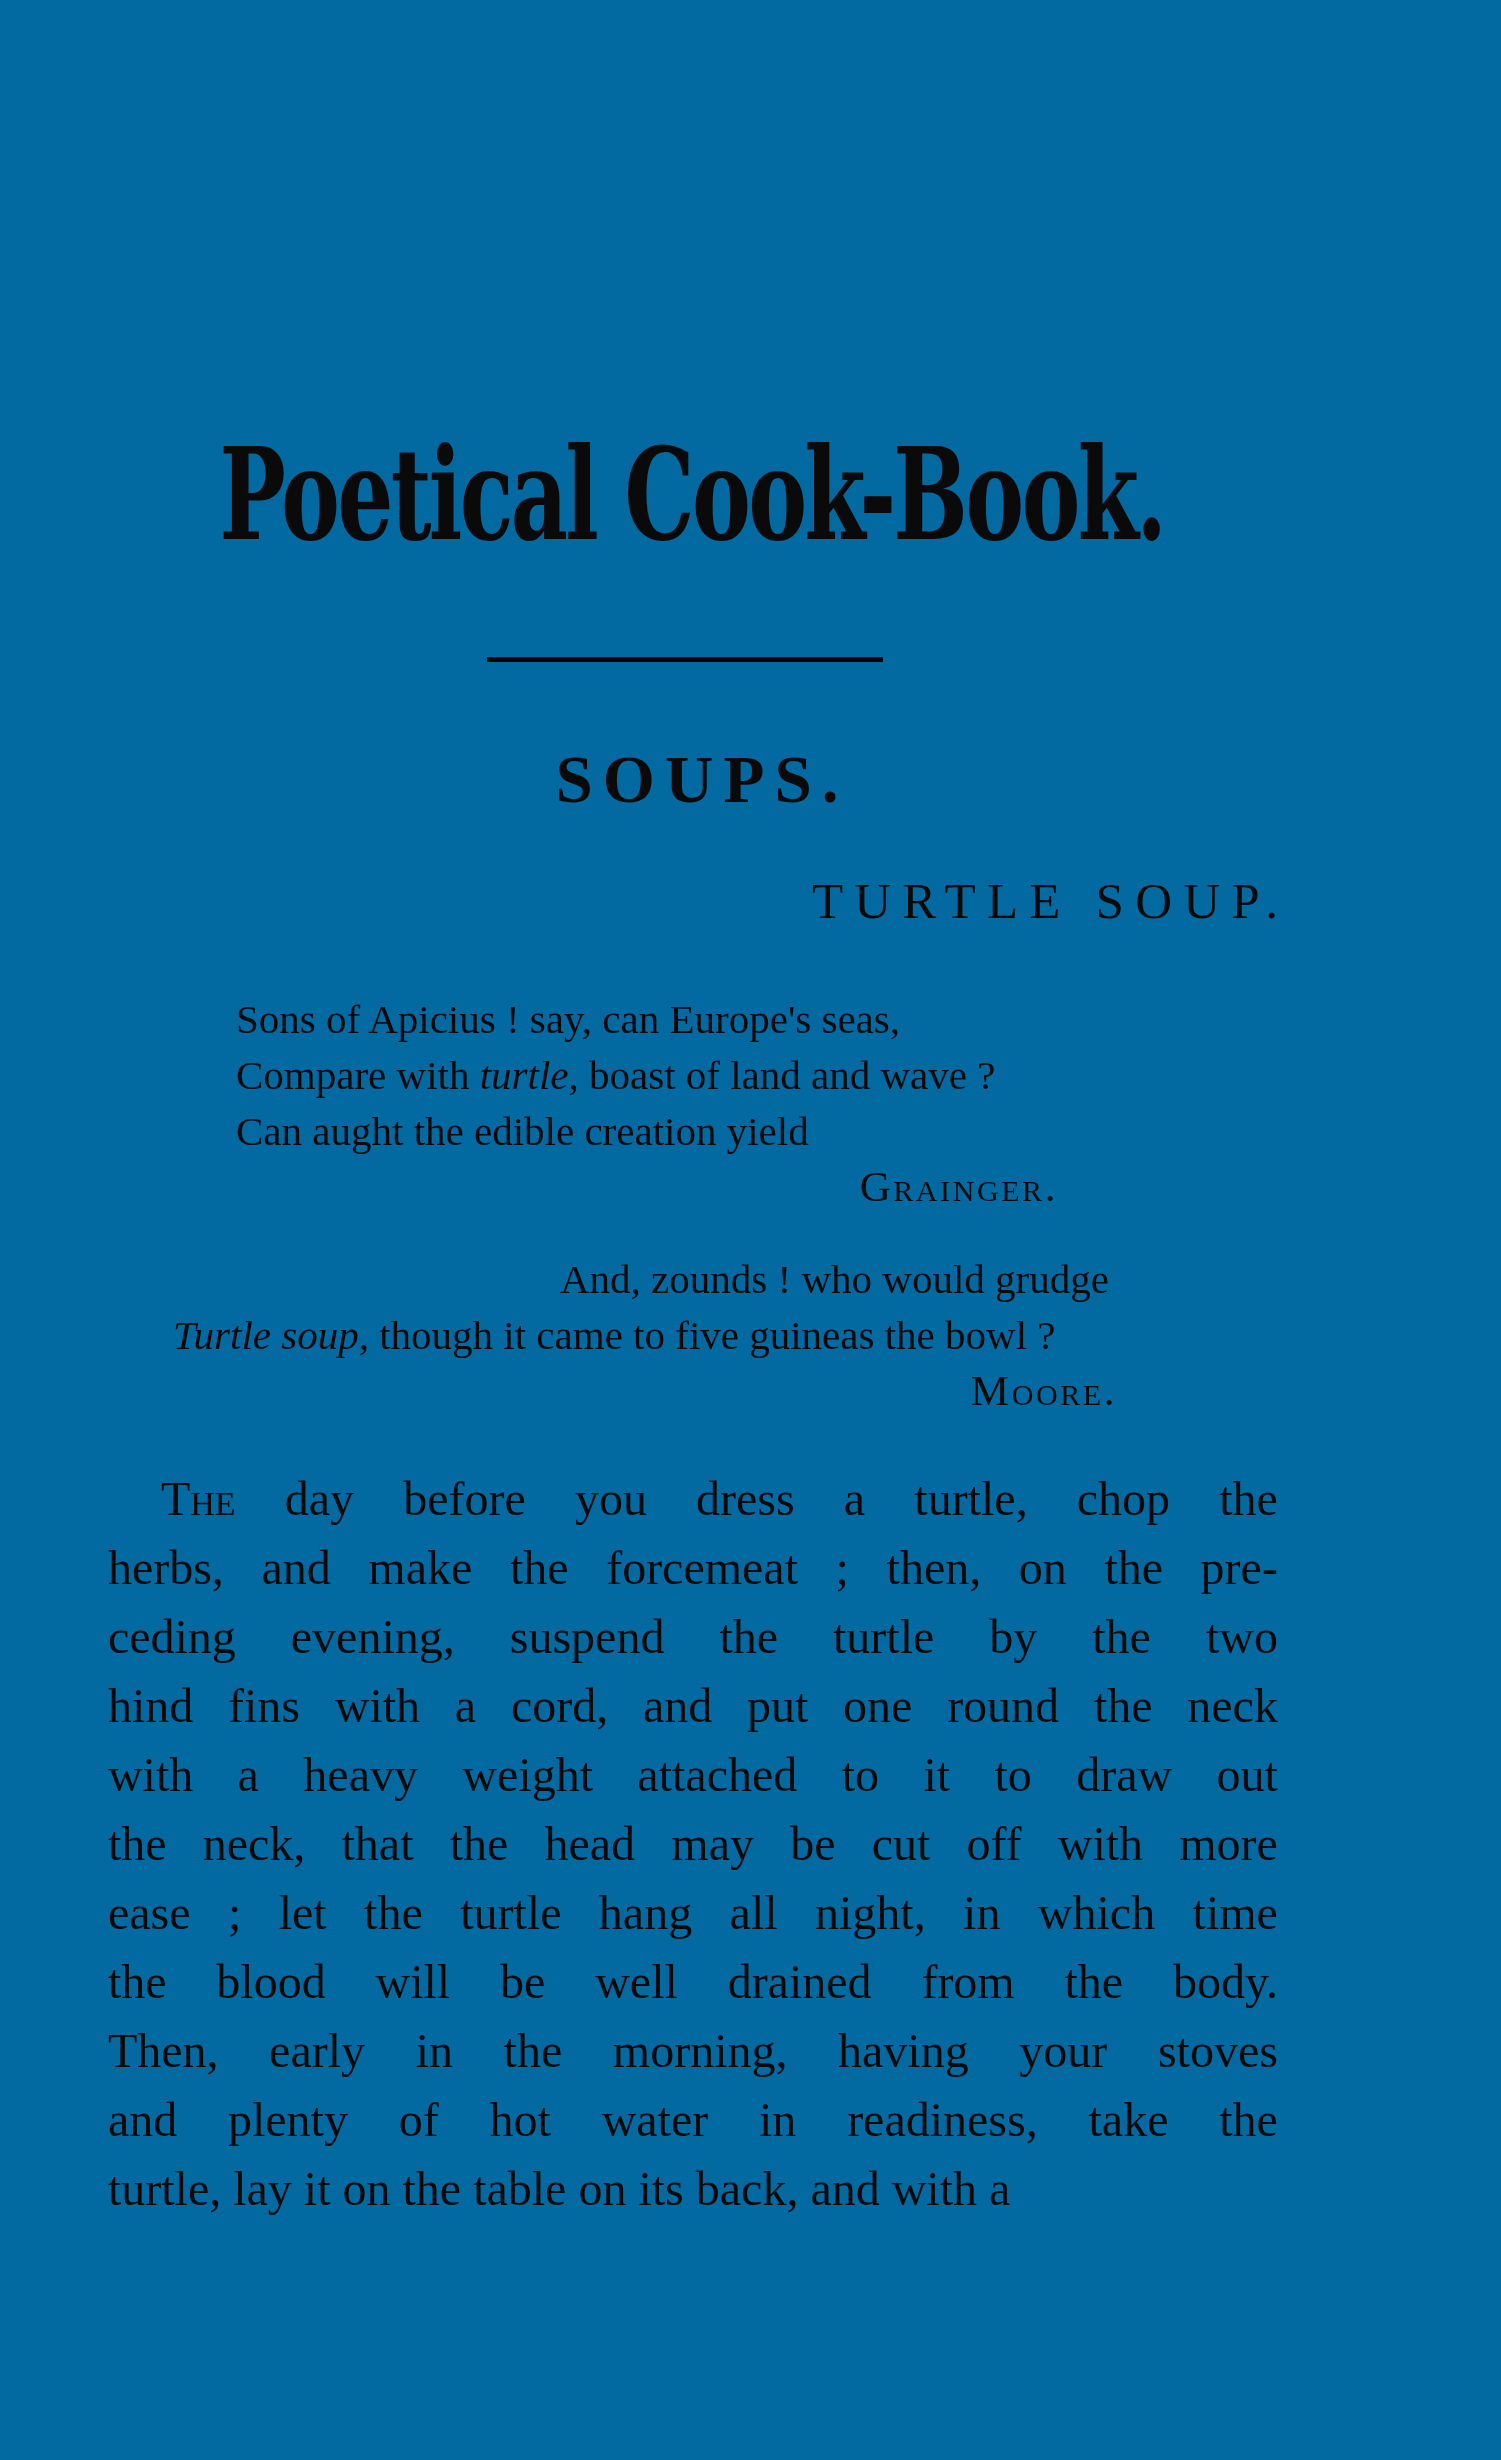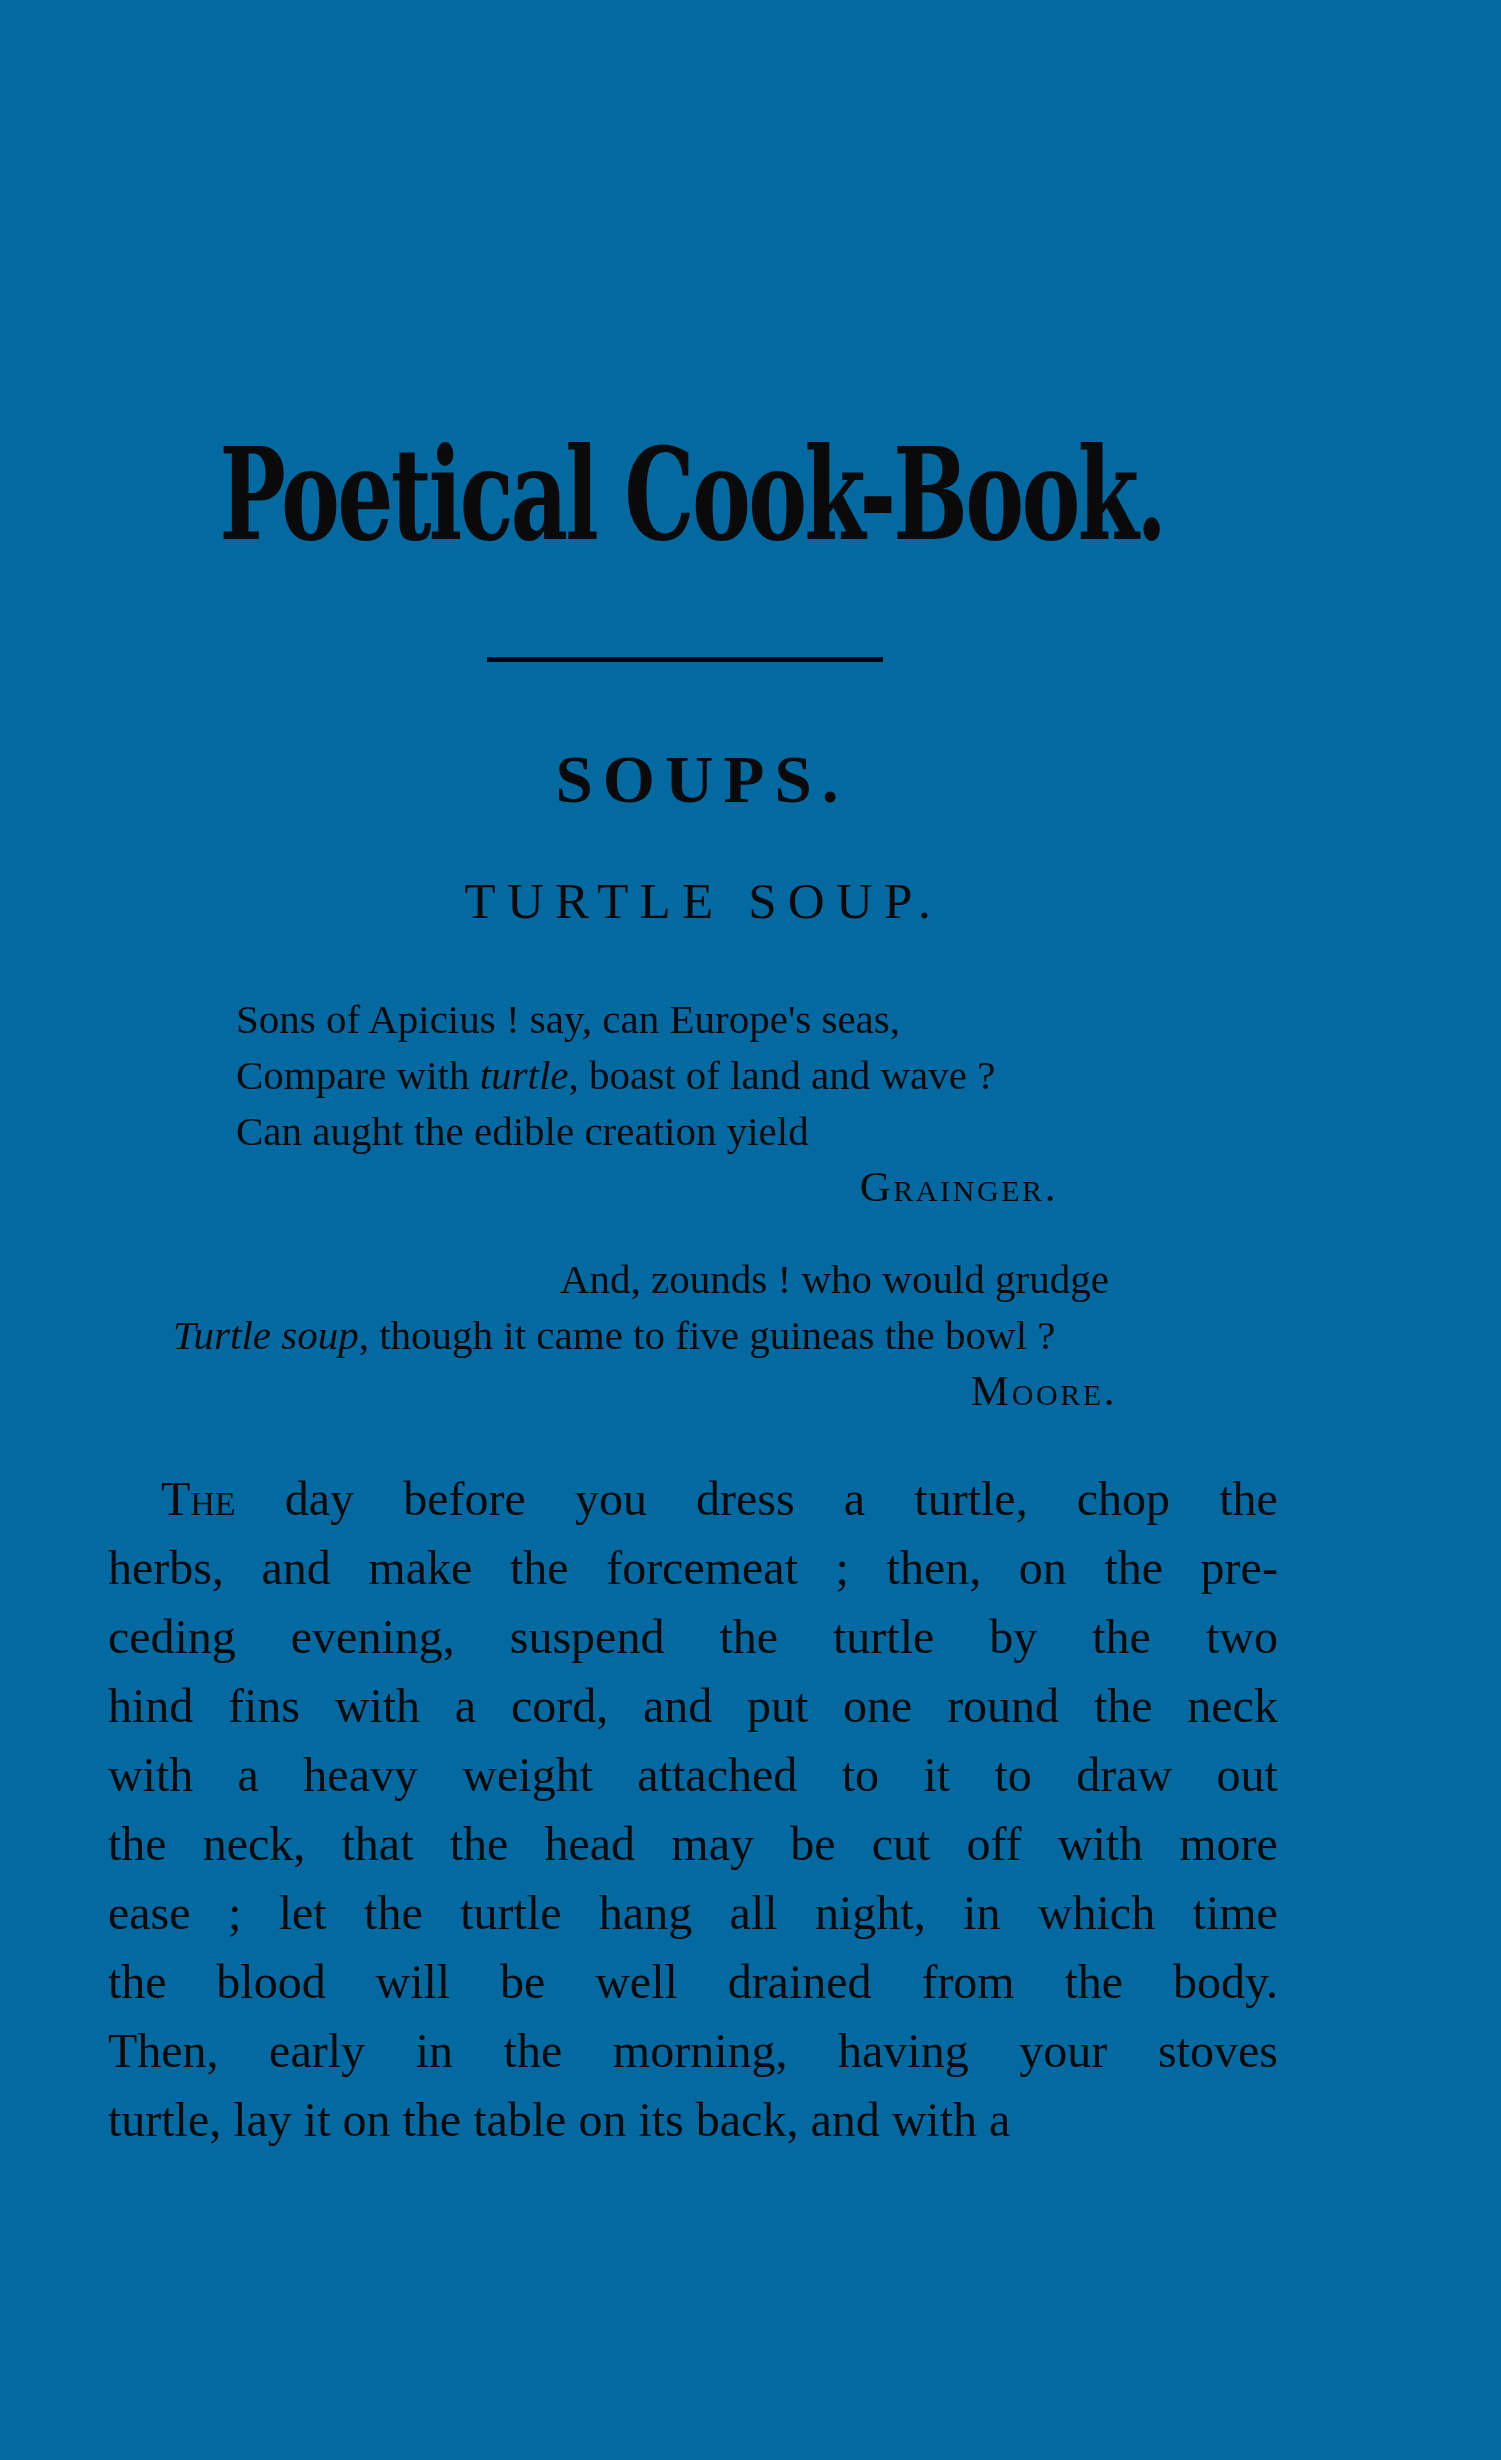--- a/index.html
+++ b/index.html
@@ -63,21 +63,21 @@
     letter-spacing: 0.15em;
     padding-left: 0.15em;
     white-space: nowrap;
   }
   .recipe-heading {
     position: absolute;
     top: 869px;
     left: 0;
     width: 100%;
     margin: 0;
-    text-align: center;
+    text-align: right;
     font-weight: normal;
     font-size: 51px;
     line-height: 65px;
     letter-spacing: 0.22em;
     padding-left: 0.22em;
     white-space: nowrap;
   }
   
   .epigraph {
     position: absolute;
@@ -168,18 +168,19 @@
     <div class="body-text">
       <p class="bline first"><span class="sc">The</span><span> day before you dress a turtle, chop the</span></p>
       <p class="bline">herbs, and make the forcemeat ; then, on the pre-</p>
       <p class="bline">ceding evening, suspend the turtle by the two</p>
       <p class="bline">hind fins with a cord, and put one round the neck</p>
       <p class="bline">with a heavy weight attached to it to draw out</p>
       <p class="bline">the neck, that the head may be cut off with more</p>
       <p class="bline">ease ; let the turtle hang all night, in which time</p>
       <p class="bline">the blood will be well drained from the body.</p>
       <p class="bline">Then, early in the morning, having your stoves</p>
+      <p class="bline">and plenty of hot water in readiness, take the</p>
       <p class="bline last">turtle, lay it on the table on its back, and with a</p>
     </div>
 
   </div>
 </div>
 
 
 </body></html>

